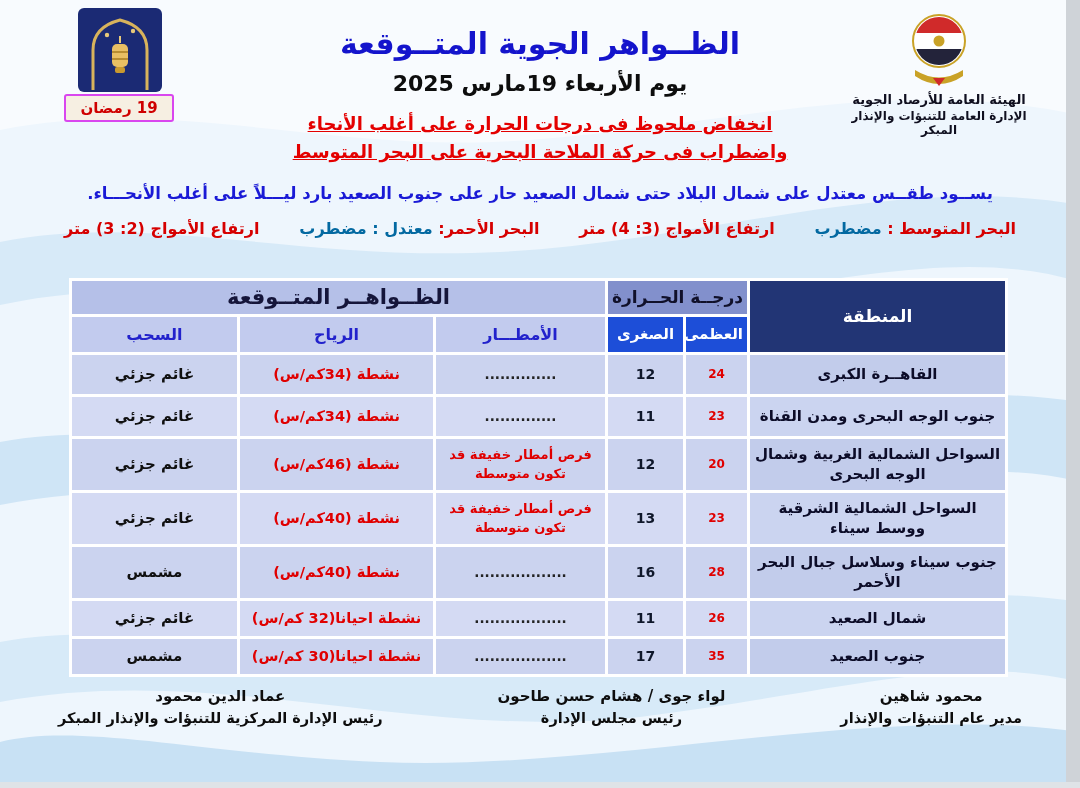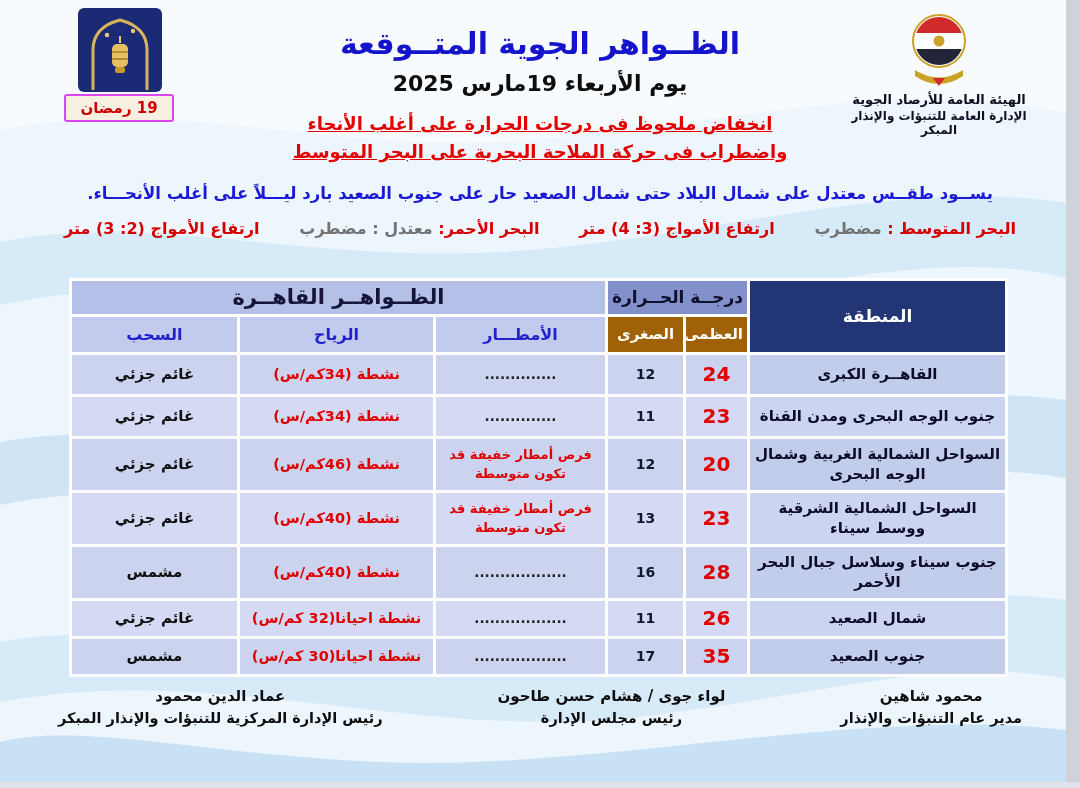--- a/index.html
+++ b/index.html
@@ -27,47 +27,47 @@
   .title { margin:0 auto; padding-top:26px; text-align:center; color:#1414cc; font-weight:bold; font-size:30px; }
   .date  { text-align:center; font-size:22px; font-weight:bold; color:#0d0d0d; margin-top:10px; }
 
   .warning { margin-top:14px; text-align:center; color:#e40000; font-weight:bold; font-size:18px; line-height:1.55; }
   .warning div { text-decoration:underline; }
 
   .summary { margin-top:18px; padding:0 24px; text-align:center; color:#1a1ad6; font-weight:bold; font-size:16.5px; }
 
   .sea-line { margin-top:16px; padding:0 64px; display:flex; justify-content:space-between; font-weight:bold; font-size:16px; }
   .red  { color:#d60000; }
-  .dark { color:#737373; }
+  .dark { color:#0369a1; }
 
   
   table.weather {
     margin:40px 72px 0; width:936px; table-layout:fixed; border-collapse:collapse;
   }
   table.weather th, table.weather td {
     border:3px solid #ffffff; text-align:center; vertical-align:middle; padding:2px 4px;
   }
   thead tr.h1 { height:36px; }
   thead tr.h2 { height:38px; }
   .h-phen   { background:#b5c0e8; color:#15153a; font-size:21px; font-weight:bold; }
   .h-temp   { background:#8290cc; color:#10102a; font-size:17px; font-weight:bold; }
   .h-region { background:#223575; color:#ffffff;  font-size:17px; font-weight:bold; }
   .h-sub    { background:#c2cbee; color:#2222cc; font-size:16px; font-weight:bold; }
-  .h-minmax { background:#a16207; color:#ffffff; font-size:15px; font-weight:bold; }
+  .h-minmax { background:#1d4ed8; color:#ffffff; font-size:15px; font-weight:bold; }
 
   tbody td { background:#cbd3ef; }
   tbody tr:nth-child(even) td { background:#d4daf3; }
   tbody tr:nth-child(1) { height:42px; }
   tbody tr:nth-child(2) { height:42px; }
   tbody tr:nth-child(3), tbody tr:nth-child(4), tbody tr:nth-child(5) { height:54px; }
   tbody tr:nth-child(6), tbody tr:nth-child(7) { height:38px; }
 
   .region-td { font-size:15px; font-weight:bold; color:#0c0c28; background:#c2cceb !important; line-height:1.35; }
   tbody tr:nth-child(even) .region-td { background:#cbd4f0 !important; }
-  .max-td { font-size:20px; font-weight:bold; color:#e00000;margin-top:20px; }
+  .max-td { font-size:12px; font-weight:bold; color:#e00000;margin-top:20px; }
   .min-td { font-size:14px; font-weight:bold; color:#0f172a;margin-left:47px; }
   .rain-td { font-size:13.5px; font-weight:bold; color:#222222; line-height:1.5; }
   tbody tr:nth-child(3) .rain-td, tbody tr:nth-child(4) .rain-td { color:#e00000; font-size:13px; }
   .wind-td { font-size:14.5px; font-weight:bold; color:#e00000; }
   .clouds-td { font-size:15px; font-weight:bold; color:#101010; }
 
   
   .footer { margin-top:10px; padding:0 58px; display:flex; justify-content:space-between; text-align:center; }
   .sig-name  { font-size:15px; font-weight:bold; color:#0d0d0d; }
   .sig-title { font-size:14.5px; font-weight:bold; color:#0d0d0d; margin-top:5px; }
@@ -155,21 +155,21 @@
           <col style="width:64px">
           <col style="width:78px">
         <col style="width:172px">
           <col style="width:196px">
           <col style="width:168px">
       </colgroup>
       <thead>
         <tr class="h1">
           <th class="h-region" rowspan="2">المنطقة</th>
           <th class="h-temp" colspan="2">درجــة الحــرارة</th>
-          <th class="h-phen" colspan="3">الظــواهــر القاهــرة</th>
+          <th class="h-phen" colspan="3">الظــواهــر المتــوقعة</th>
         </tr>
         <tr class="h2">
           <th class="h-minmax">العظمى</th>
           <th class="h-minmax">الصغرى</th>
           <th class="h-sub">الأمطـــار</th>
           <th class="h-sub">الرياح</th>
           <th class="h-sub">السحب</th>
         </tr>
       </thead>
       <tbody>

